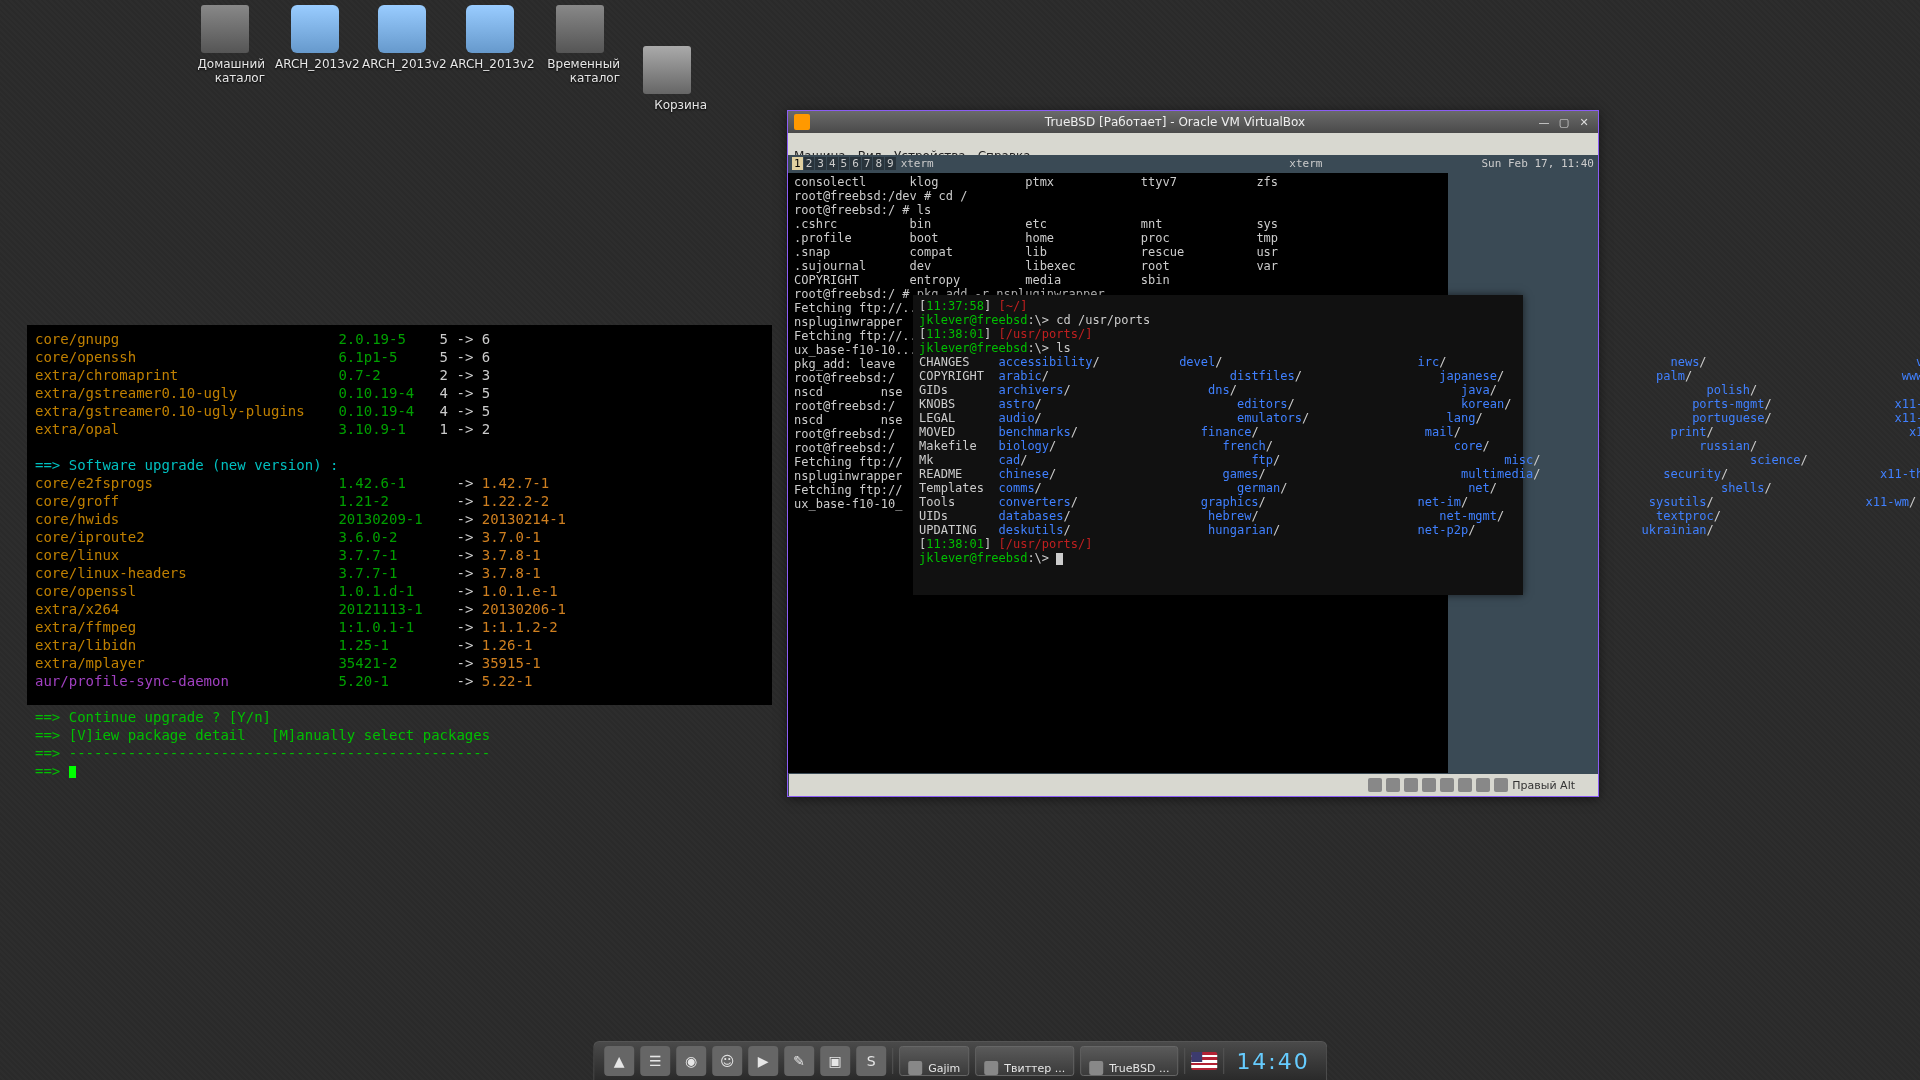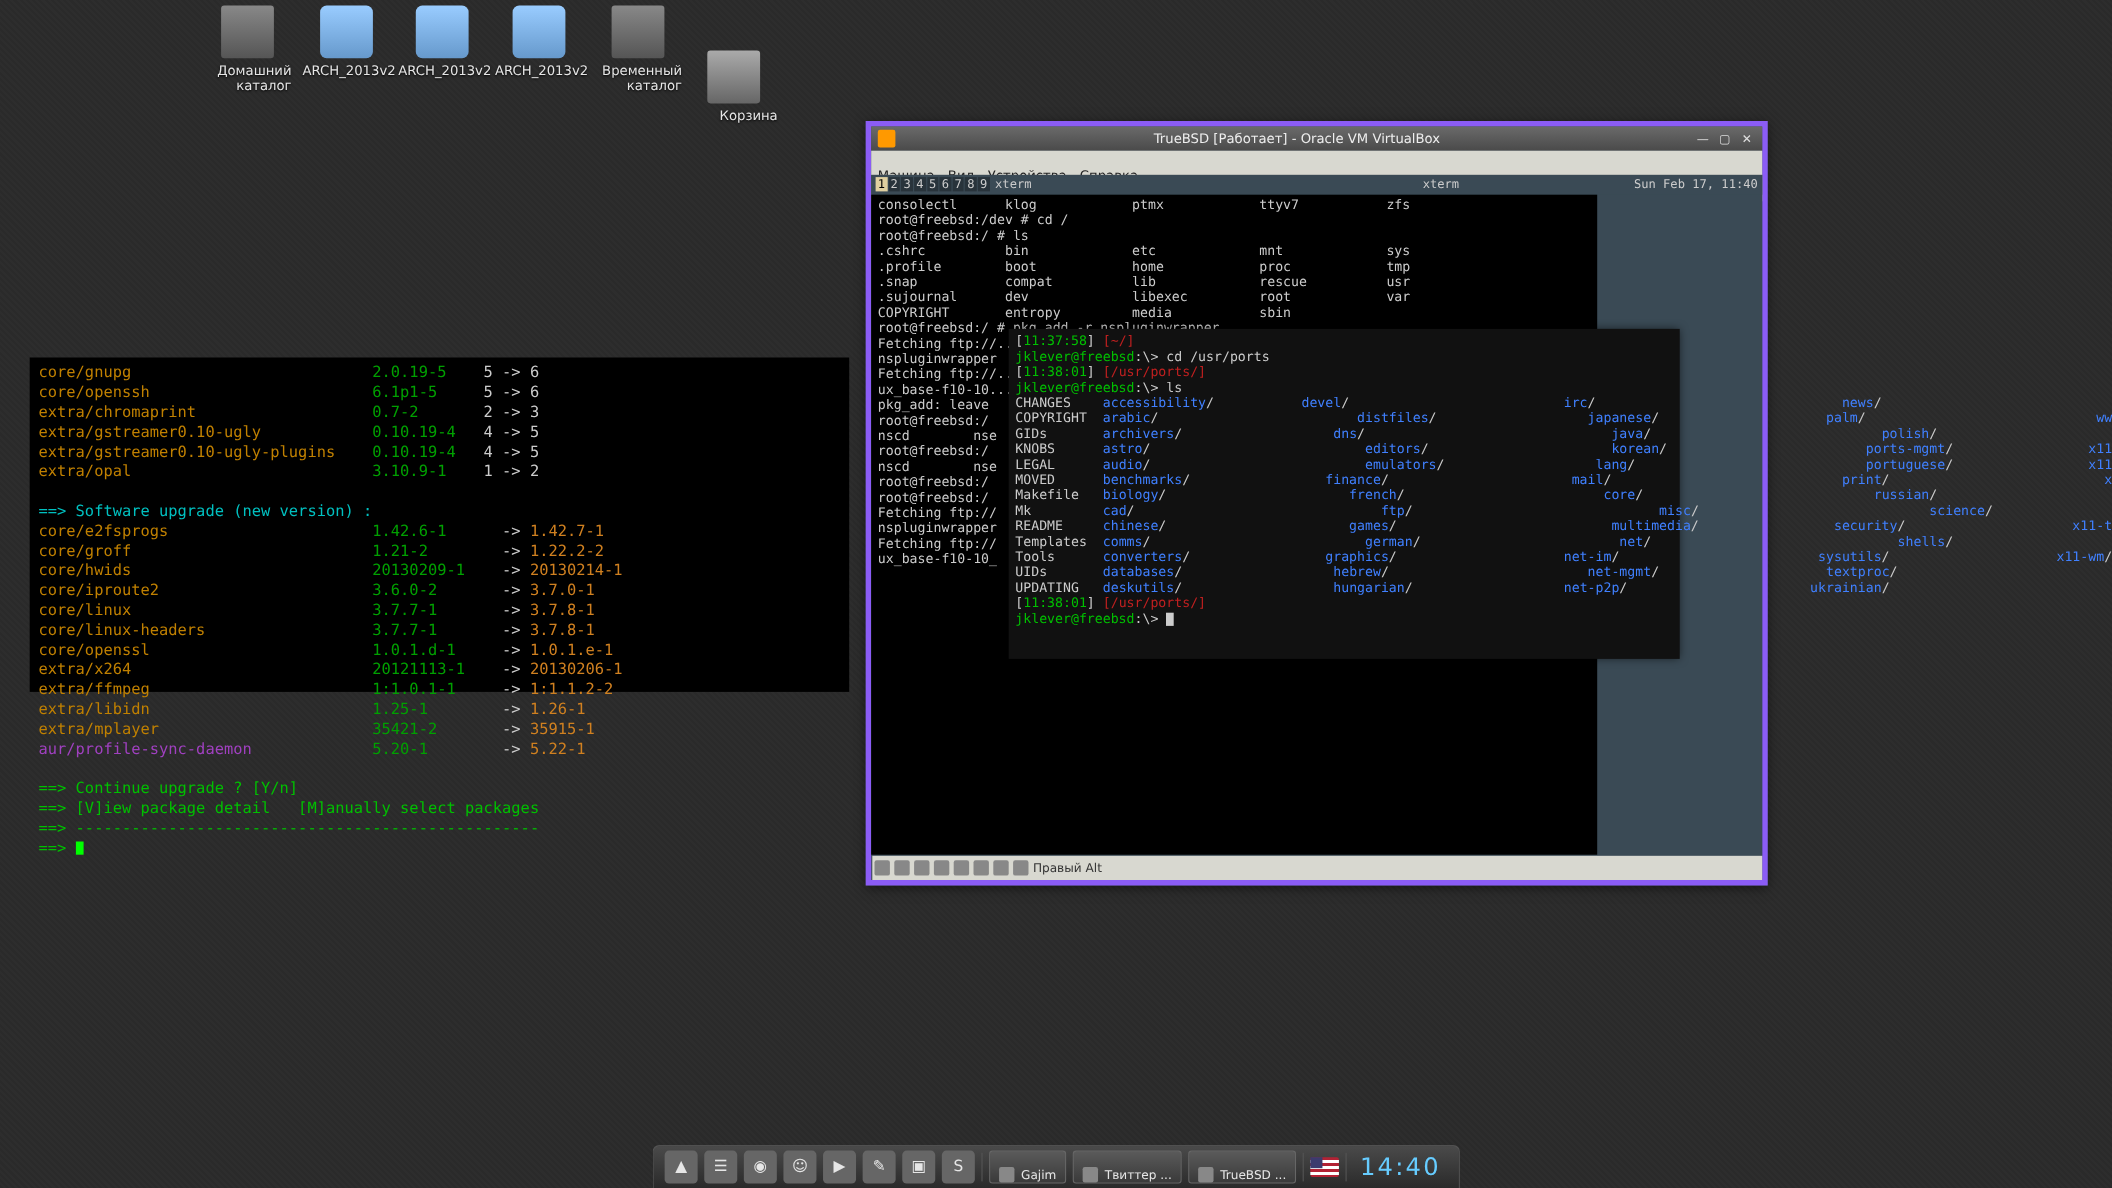--- a/index.html
+++ b/index.html
@@ -4,32 +4,32 @@
 <style>
   html,body{margin:0;padding:0;width:1920px;height:1080px;background:repeating-linear-gradient(45deg,#2a2a2a 0 2px,#2d2d2d 2px 4px);font-family:"DejaVu Sans",Arial,sans-serif;color:#e6e6e6;overflow:hidden}
   
   .desktop{position:absolute;top:0;left:0;width:100%;height:100%}
   .dicon{position:absolute;width:80px;text-align:right;font-size:12px;text-shadow:0 1px 2px #000;cursor:pointer}
   .dicon .ico{width:48px;height:48px;margin:0 auto 4px;background:rgba(200,200,200,.1);border-radius:4px;display:flex;align-items:center;justify-content:center;font-size:24px}
   .dicon .ico.folder{background:linear-gradient(#888,#555);border-radius:3px}
   .dicon .ico.usb{background:linear-gradient(#9cf,#69c);border-radius:6px}
   .dicon .ico.trash{background:linear-gradient(#aaa,#666);border-radius:3px}
   
-  .term1{position:absolute;left:27px;top:325px;width:745px;height:304px;background:#000;color:#0f0;font:14px/18px "DejaVu Sans Mono",monospace;padding:5px 8px;box-sizing:border-box;white-space:pre}
+  .term1{position:absolute;left:27px;top:325px;width:745px;height:380px;background:#000;color:#0f0;font:14px/18px "DejaVu Sans Mono",monospace;padding:5px 8px;box-sizing:border-box;white-space:pre}
   .term1 .pkg{color:#00a000}.term1 .corepkg{color:#c08000}.term1 .aurpkg{color:#a040c0}
   .term1 .arrow{color:#ccc}.term1 .newver{color:#d08020}.term1 .prompt{color:#00c000}.term1 .head{color:#00c0c0}
   
-  .vbox{position:absolute;left:787px;top:110px;width:810px;height:685px;background:#3a4a55;border:5px solid #8b5cf6;box-shadow:0 2px 10px rgba(0,0,0,.5)}
+  .vbox{position:absolute;left:787px;top:110px;width:810px;height:685px;background:#3a4a55;border:1px solid #8b5cf6;box-shadow:0 2px 10px rgba(0,0,0,.5)}
   .vbox-title{height:22px;background:linear-gradient(#6a6a6a,#4a4a4a);display:flex;align-items:center;font-size:12px;color:#eee;padding:0 6px}
   .vbox-title .ticon{width:16px;height:16px;background:#f90;border-radius:2px;margin-right:8px}
   .vbox-title .ttext{flex:1;text-align:center}
   .vbox-title .wbtn{width:16px;height:16px;margin-left:4px;display:flex;align-items:center;justify-content:center;font-size:11px;color:#ddd;cursor:pointer}
   .vbox-menu{height:22px;background:#d8d8d0;display:flex;align-items:center;font-size:12px;color:#222;padding:12px 6px;gap:12px}
   .vbox-menu span{cursor:pointer}
-  .vbox-status{position:absolute;bottom:0;left:1px;right:0;height:22px;background:#d8d8d0;display:flex;align-items:center;font-size:11px;color:#333;padding:0 2px;gap:4px}
+  .vbox-status{position:absolute;bottom:0;left:1px;right:0;height:22px;background:#d8d8d0;display:flex;align-items:center;justify-content:flex-end;font-size:11px;color:#333;padding:0 23px;gap:4px}
   .vbox-status .sicon{width:14px;height:14px;background:#888;border-radius:2px}
   
   .vm{position:absolute;top:44px;left:0;right:0;bottom:22px;background:#3a4a55}
   .vm-tabbar{height:18px;background:#3a4a55;display:flex;font:11px/18px monospace;color:#ccc;padding:0 4px;align-items:center}
   .vm-tabbar .num{background:rgba(0,0,0,.3);padding:0 2px;margin-right:1px}
   .vm-tabbar .num.cur{background:#e0d0a0;color:#000}
   .vm-tabbar .tabname{margin-left:4px;color:#ccc}
   .vm-tabbar .right{margin-left:auto;color:#ccc}
   .vm-term-bg{position:absolute;top:18px;left:0;width:660px;height:600px;background:#000;font:12px/14px "DejaVu Sans Mono",monospace;color:#ccc;white-space:pre;padding:2px 6px;box-sizing:border-box}
   .vm-term-fg{position:absolute;top:140px;left:125px;width:610px;height:300px;background:#111;font:12px/14px "DejaVu Sans Mono",monospace;color:#ccc;white-space:pre;padding:4px 6px;box-sizing:border-box;box-shadow:0 0 8px rgba(0,0,0,.6)}

